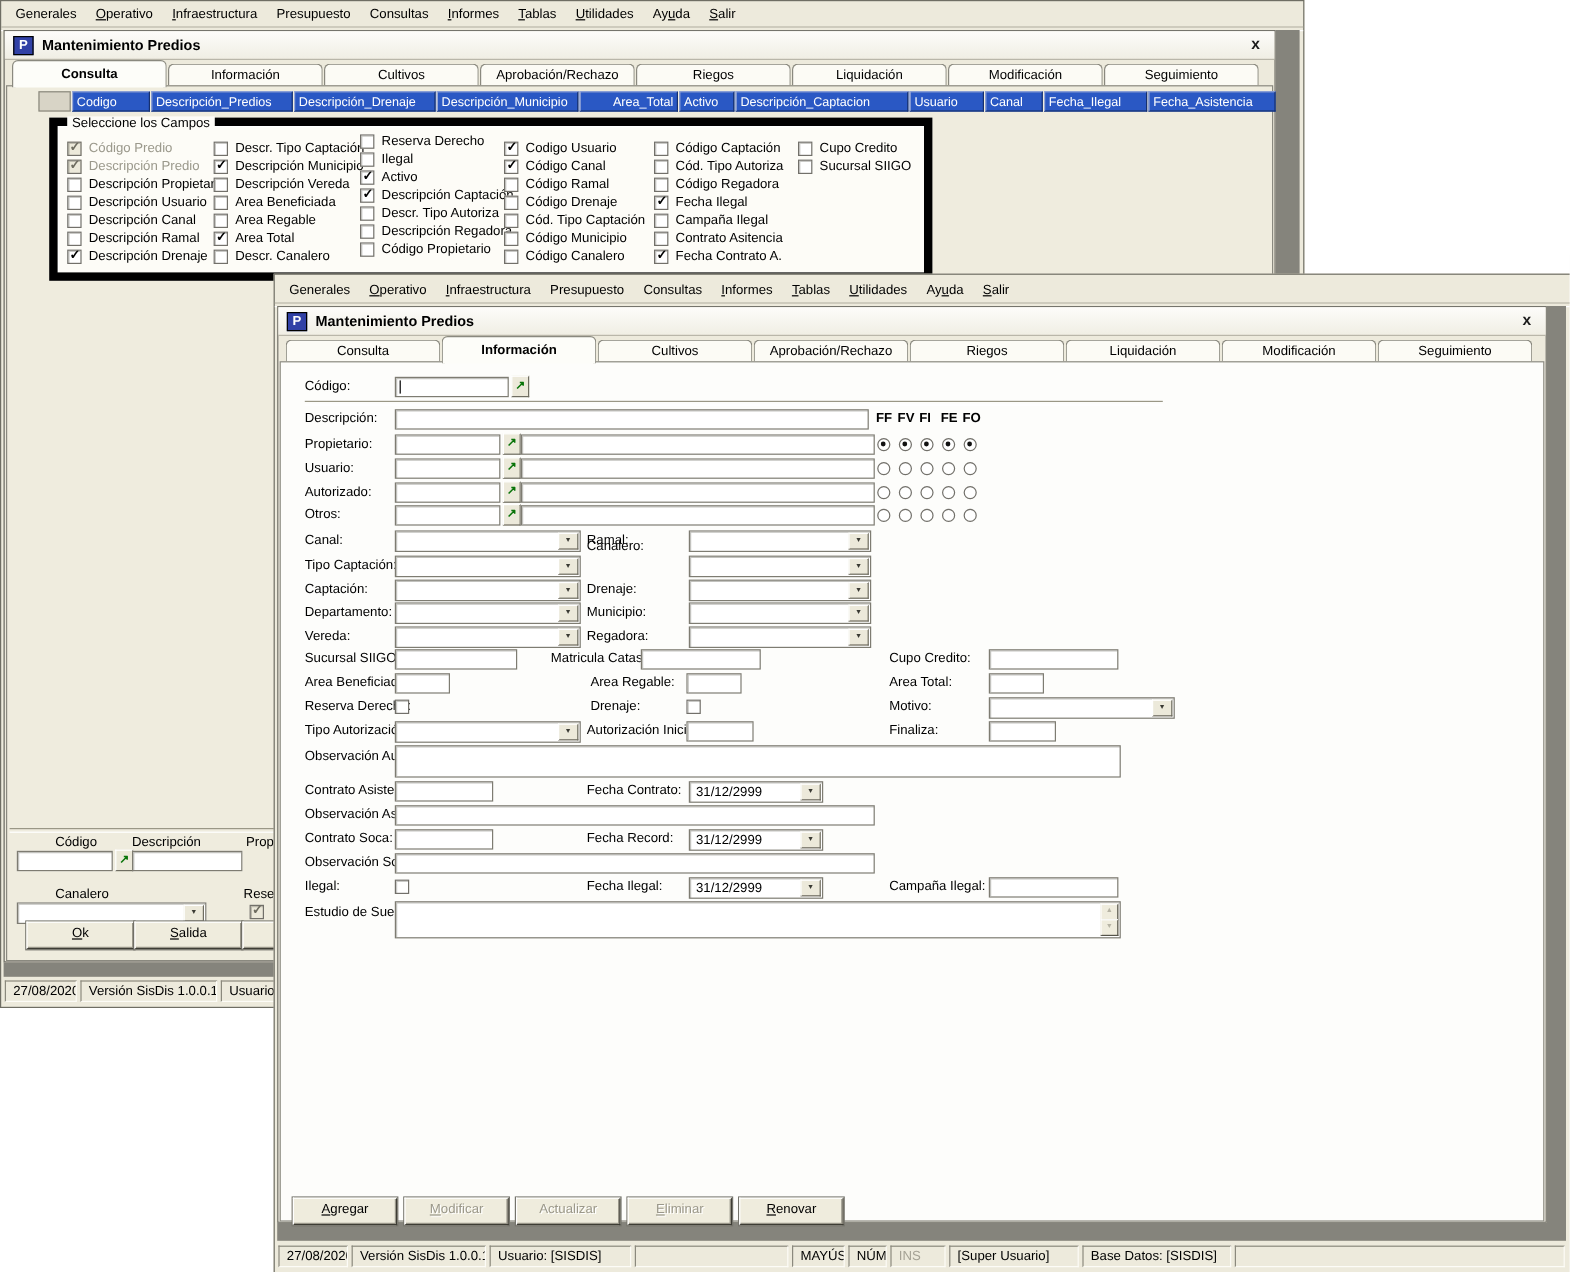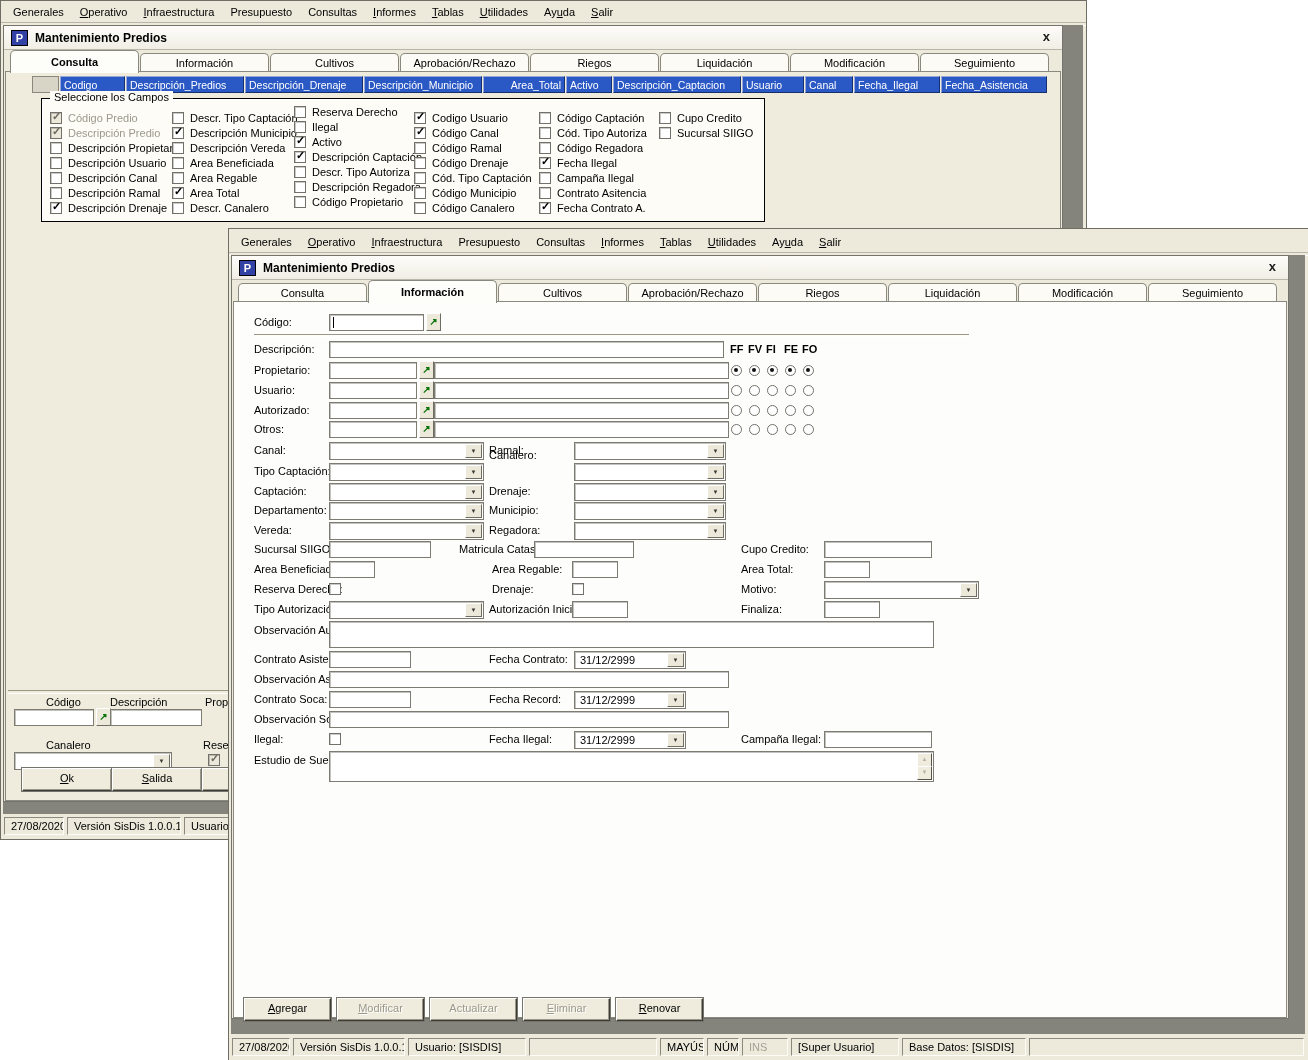--- a/index.html
+++ b/index.html
@@ -50,21 +50,21 @@
   .cbx[data-state="dison"]::after{color:#6e6c60}
   .fcb{display:flex;align-items:center;height:15px;white-space:nowrap}
   .fcb .bx{position:relative;width:12px;height:12px;background:#fff;border:1px solid #72706a;
       box-shadow:inset 1px 1px 0 rgba(80,80,70,.3);box-sizing:border-box;margin-right:6px;flex:0 0 auto}
   .fcb[data-state="dison"] .bx{background:#ECE9DA}
   .fcb[data-state="on"] .bx::after,.fcb[data-state="dison"] .bx::after{content:"✓";position:absolute;left:1px;top:-3px;
       font-size:11px;font-weight:bold}
   .fcb[data-state="dison"] .bx::after{color:#6e6c60}
   .fcb[data-state="dison"] .lb{color:#9b998c}
   .cbcol{position:absolute}
-  .gbx{position:absolute;border:1px solid #000000;box-shadow:inset 1px 1px 0 #fff;background:#FDFCF7}
+  .gbx{position:absolute;border:7px solid #000000;box-shadow:inset 1px 1px 0 #fff;background:#FDFCF7}
   .leg{position:absolute;top:-8px;left:8px;background:#FDFCF7;padding:0 4px}
   .ghdr{position:absolute;display:flex;height:17px}
   .ghdr .gsel{width:25px;background:#D8D4C6;border:1px solid #8a887c;margin-right:1px}
   .ghdr .gc{background:#2A58C4;color:#fff;border:1px solid #97a8d8;border-right-color:#16306e;
       border-bottom-color:#16306e;padding:2px 3px 0;font-size:10.5px;white-space:nowrap;overflow:hidden;
       box-sizing:border-box;margin-right:1px}
   .gc.r{text-align:right}
   .radrow{position:absolute;height:12px}
   .rad{display:inline-block;width:11px;height:11px;border-radius:50%;background:#fff;
       border:1px solid #72706a;margin-right:7px;position:relative;box-sizing:border-box}
@@ -139,21 +139,21 @@
       <div class="pg pg1" style="left:1px;top:45px;width:1054px;height:728px">
 
         <div class="ghdr" style="left:26px;top:4px">
           <span class="gsel"></span>
           <span class="gc" style="width:65px">Codigo</span>
           <span class="gc" style="width:118px">Descripción_Predios</span>
           <span class="gc" style="width:118px">Descripción_Drenaje</span>
           <span class="gc" style="width:118px">Descripción_Municipio</span>
           <span class="gc r" style="width:82px">Area_Total</span>
           <span class="gc" style="width:46px">Activo</span>
-          <span class="gc" style="width:128px">Descripción_Captacion</span>
+          <span class="gc" style="width:144px">Descripción_Captacion</span>
           <span class="gc" style="width:62px">Usuario</span>
           <span class="gc" style="width:48px">Canal</span>
           <span class="gc" style="width:86px">Fecha_Ilegal</span>
           <span class="gc" style="width:106px">Fecha_Asistencia</span>
         </div>
 
         <div class="gbx" style="left:35px;top:26px;width:722px;height:122px">
           <span class="leg">Seleccione los Campos</span>
           <div class="cbcol" style="left:8px;top:11px">
 

